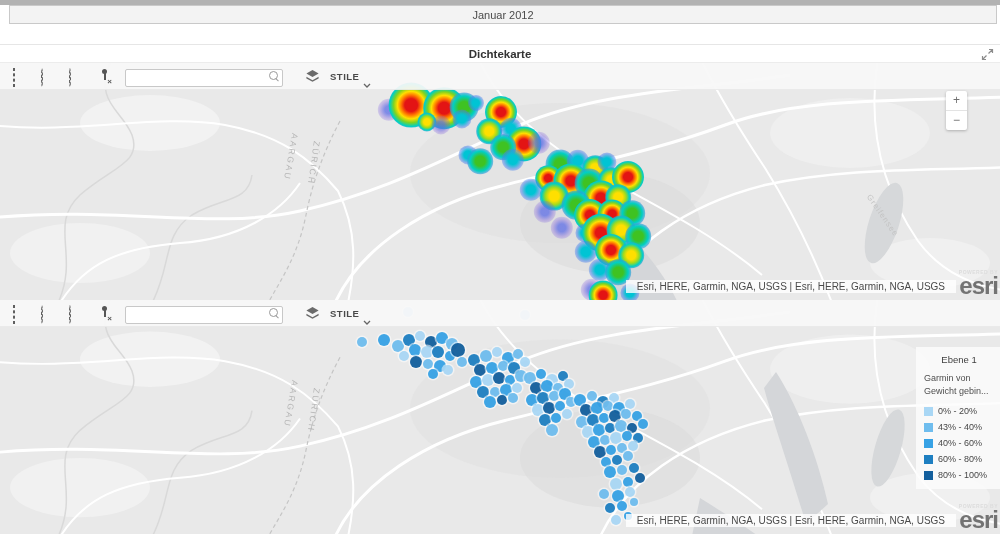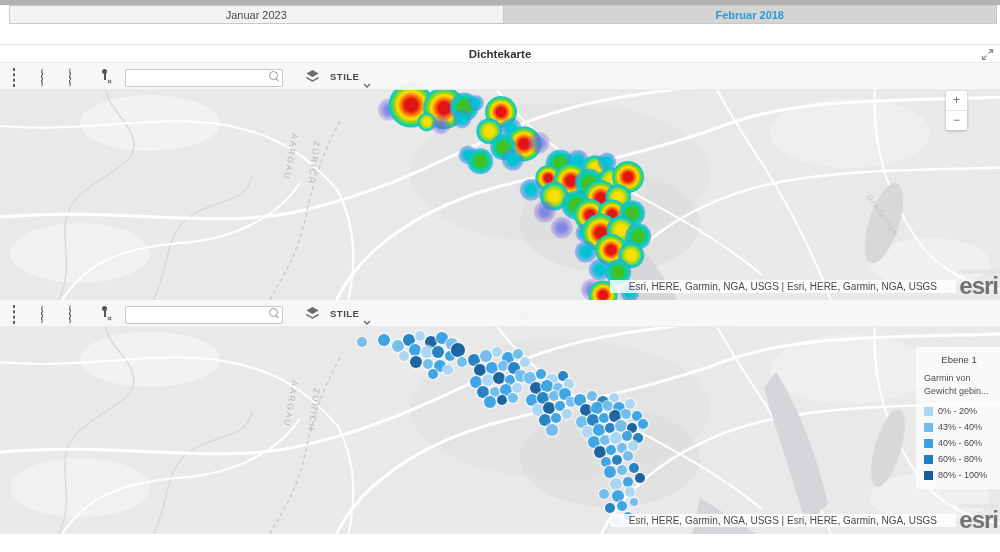--- a/index.html
+++ b/index.html
@@ -67,21 +67,21 @@
        box-shadow:0 0 0 1.5px rgba(255,255,255,.55);opacity:.95;pointer-events:none;}
 
   
   .zoomctl{position:absolute;right:33px;top:28px;width:21px;background:#fff;border-radius:2px;
            box-shadow:0 1px 3px rgba(0,0,0,.25);z-index:40;overflow:hidden;}
   .zoombtn{height:19px;line-height:19px;text-align:center;font-size:12px;color:#6f6f6f;cursor:pointer;}
   .zoombtn + .zoombtn{border-top:1px solid #e3e3e3;}
 
   
   .attrib{position:absolute;right:44px;bottom:7px;background:rgba(255,255,255,.8);
-          padding:1px 19px;font-size:10px;color:#4a4a4a;z-index:40;white-space:nowrap;}
+          padding:1px 11px;font-size:10px;color:#4a4a4a;z-index:40;white-space:nowrap;}
   .esri-logo{position:absolute;right:2px;bottom:2px;z-index:40;text-align:right;line-height:1;}
   .powered{font-size:5px;color:#dcdcdc;letter-spacing:.5px;font-weight:bold;}
   .esri-word{font-size:24px;font-weight:bold;color:#737373;letter-spacing:-1px;margin-top:-1px;}
 
   
   .legend{position:absolute;right:0;top:47px;width:84px;z-index:40;background:rgba(252,252,252,.8);
           padding:7px 6px 9px 8px;box-sizing:border-box;}
   .legend-title{font-size:9.5px;color:#3f3f3f;text-align:center;margin-bottom:7px;}
   .legend-sub{font-size:9px;color:#4f4f4f;line-height:1.45;}
   .legend-items{margin-top:8px;}
@@ -97,22 +97,21 @@
                letter-spacing:1px;pointer-events:none;writing-mode:horizontal-tb;}
 </style>
 </head>
 <body>
 
 <div class="page">
 
   <div class="top-strip"></div>
 
   <div class="tab-bar" id="tab-bar">
-      <div class="tab">Januar 2023</div>
-      <div class="tab selected">Februar 2018</div>
+      <div class="tab">Januar 2012</div>
     </div>
 
   <div class="tab-gap"></div>
 
   <div>
     <div class="panel-header">
       <span class="panel-title">Dichtekarte</span>
       <span class="expand-icon">
         <svg viewBox="0 0 13 13">
             <path d="M7.5 5.5 L11.5 1.5 M8 1.5 h3.5 v3.5 M5.5 7.5 L1.5 11.5 M1.5 8 v3.5 h3.5" stroke="#8c8c8c" stroke-width="1.2" fill="none"></path>

